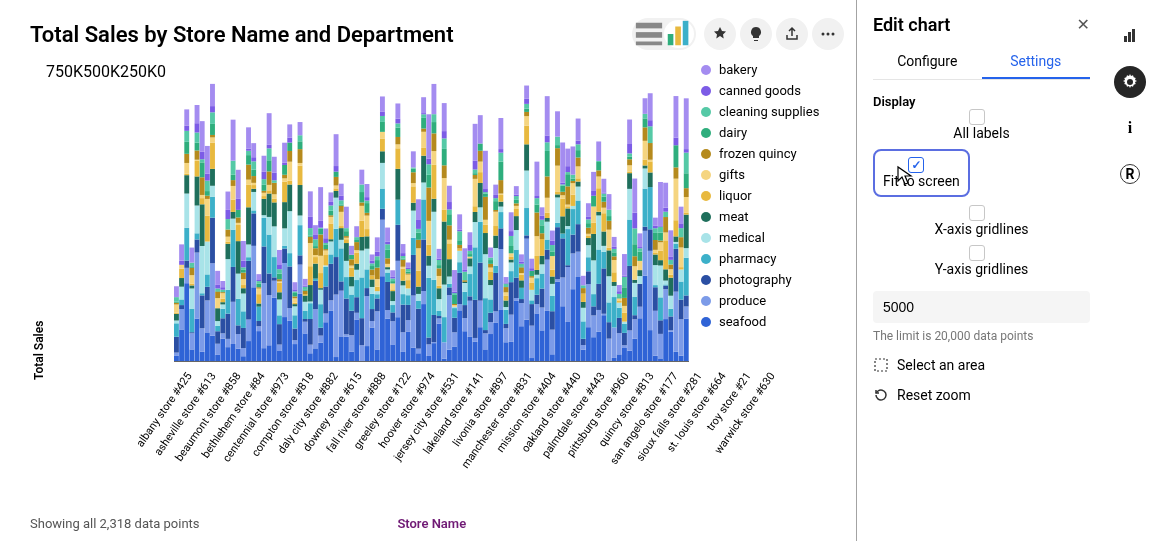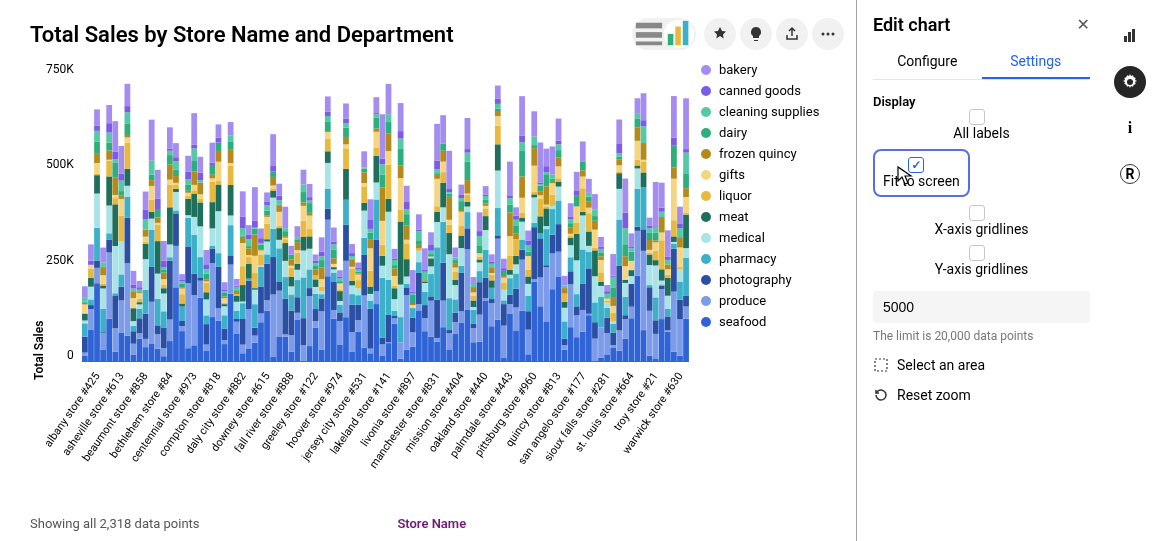--- a/index.html
+++ b/index.html
@@ -7,21 +7,21 @@
 .main { flex: 1; padding: 18px 12px 10px 30px; display: flex; flex-direction: column; }
 .header { display: flex; align-items: center; margin-bottom: 8px; }
 .title { font-size: 22px; font-weight: 600; flex: 1; }
 .icon-btn { width: 32px; height: 32px; border-radius: 50%; background: #f1f1f1; display: flex; align-items: center; justify-content: center; margin-left: 4px; cursor: pointer; }
 .icon-btn svg { width: 16px; height: 16px; }
 .view-toggle { display: flex; background: #f1f1f1; border-radius: 16px; margin-right: 4px; padding:2px; }
 .view-toggle .seg { width: 30px; height: 28px; display:flex; align-items:center; justify-content:center; border-radius:14px; }
 .view-toggle .seg.active { background:#fff; }
 .chart-area { flex: 1; display: flex; position: relative; }
 .y-axis-label { writing-mode: vertical-rl; transform: rotate(180deg); font-weight: 600; font-size: 12px; text-align: center; padding: 0 2px 130px 0; }
-.y-ticks { display: flex; flex-direction: column; justify-content: space-between; height: 300px; padding-right: 8px; font-size: 12px; text-align: right; margin-top: 4px; }
+.y-ticks { display: flex; flex-direction: row; justify-content: space-between; height: 300px; padding-right: 8px; font-size: 16px; text-align: right; margin-top: 4px; }
 .plot { flex: 1; position: relative; }
 .plot-svg { width: 100%; height: 300px; border-bottom: 1px solid #666; margin-top: 4px; }
 .x-labels { position: relative; height: 120px; font-size: 11px; margin-top:4px; }
 .x-labels span { position: absolute; transform: rotate(-55deg); transform-origin: right top; white-space: nowrap; text-align: right; right:0; }
 .legend { width: 155px; padding: 4px 0 0 12px; font-size: 13px; }
 .legend-item { display: flex; align-items: center; margin-bottom: 6px; }
 .legend-swatch { width: 10px; height: 10px; border-radius: 50%; margin-right: 8px; }
 .footer { display: flex; font-size: 13px; color: #555; padding-top: 4px; }
 .footer .xlbl { flex:1; text-align:center; font-weight:600; color:#701a75; padding-right:180px; }
 

